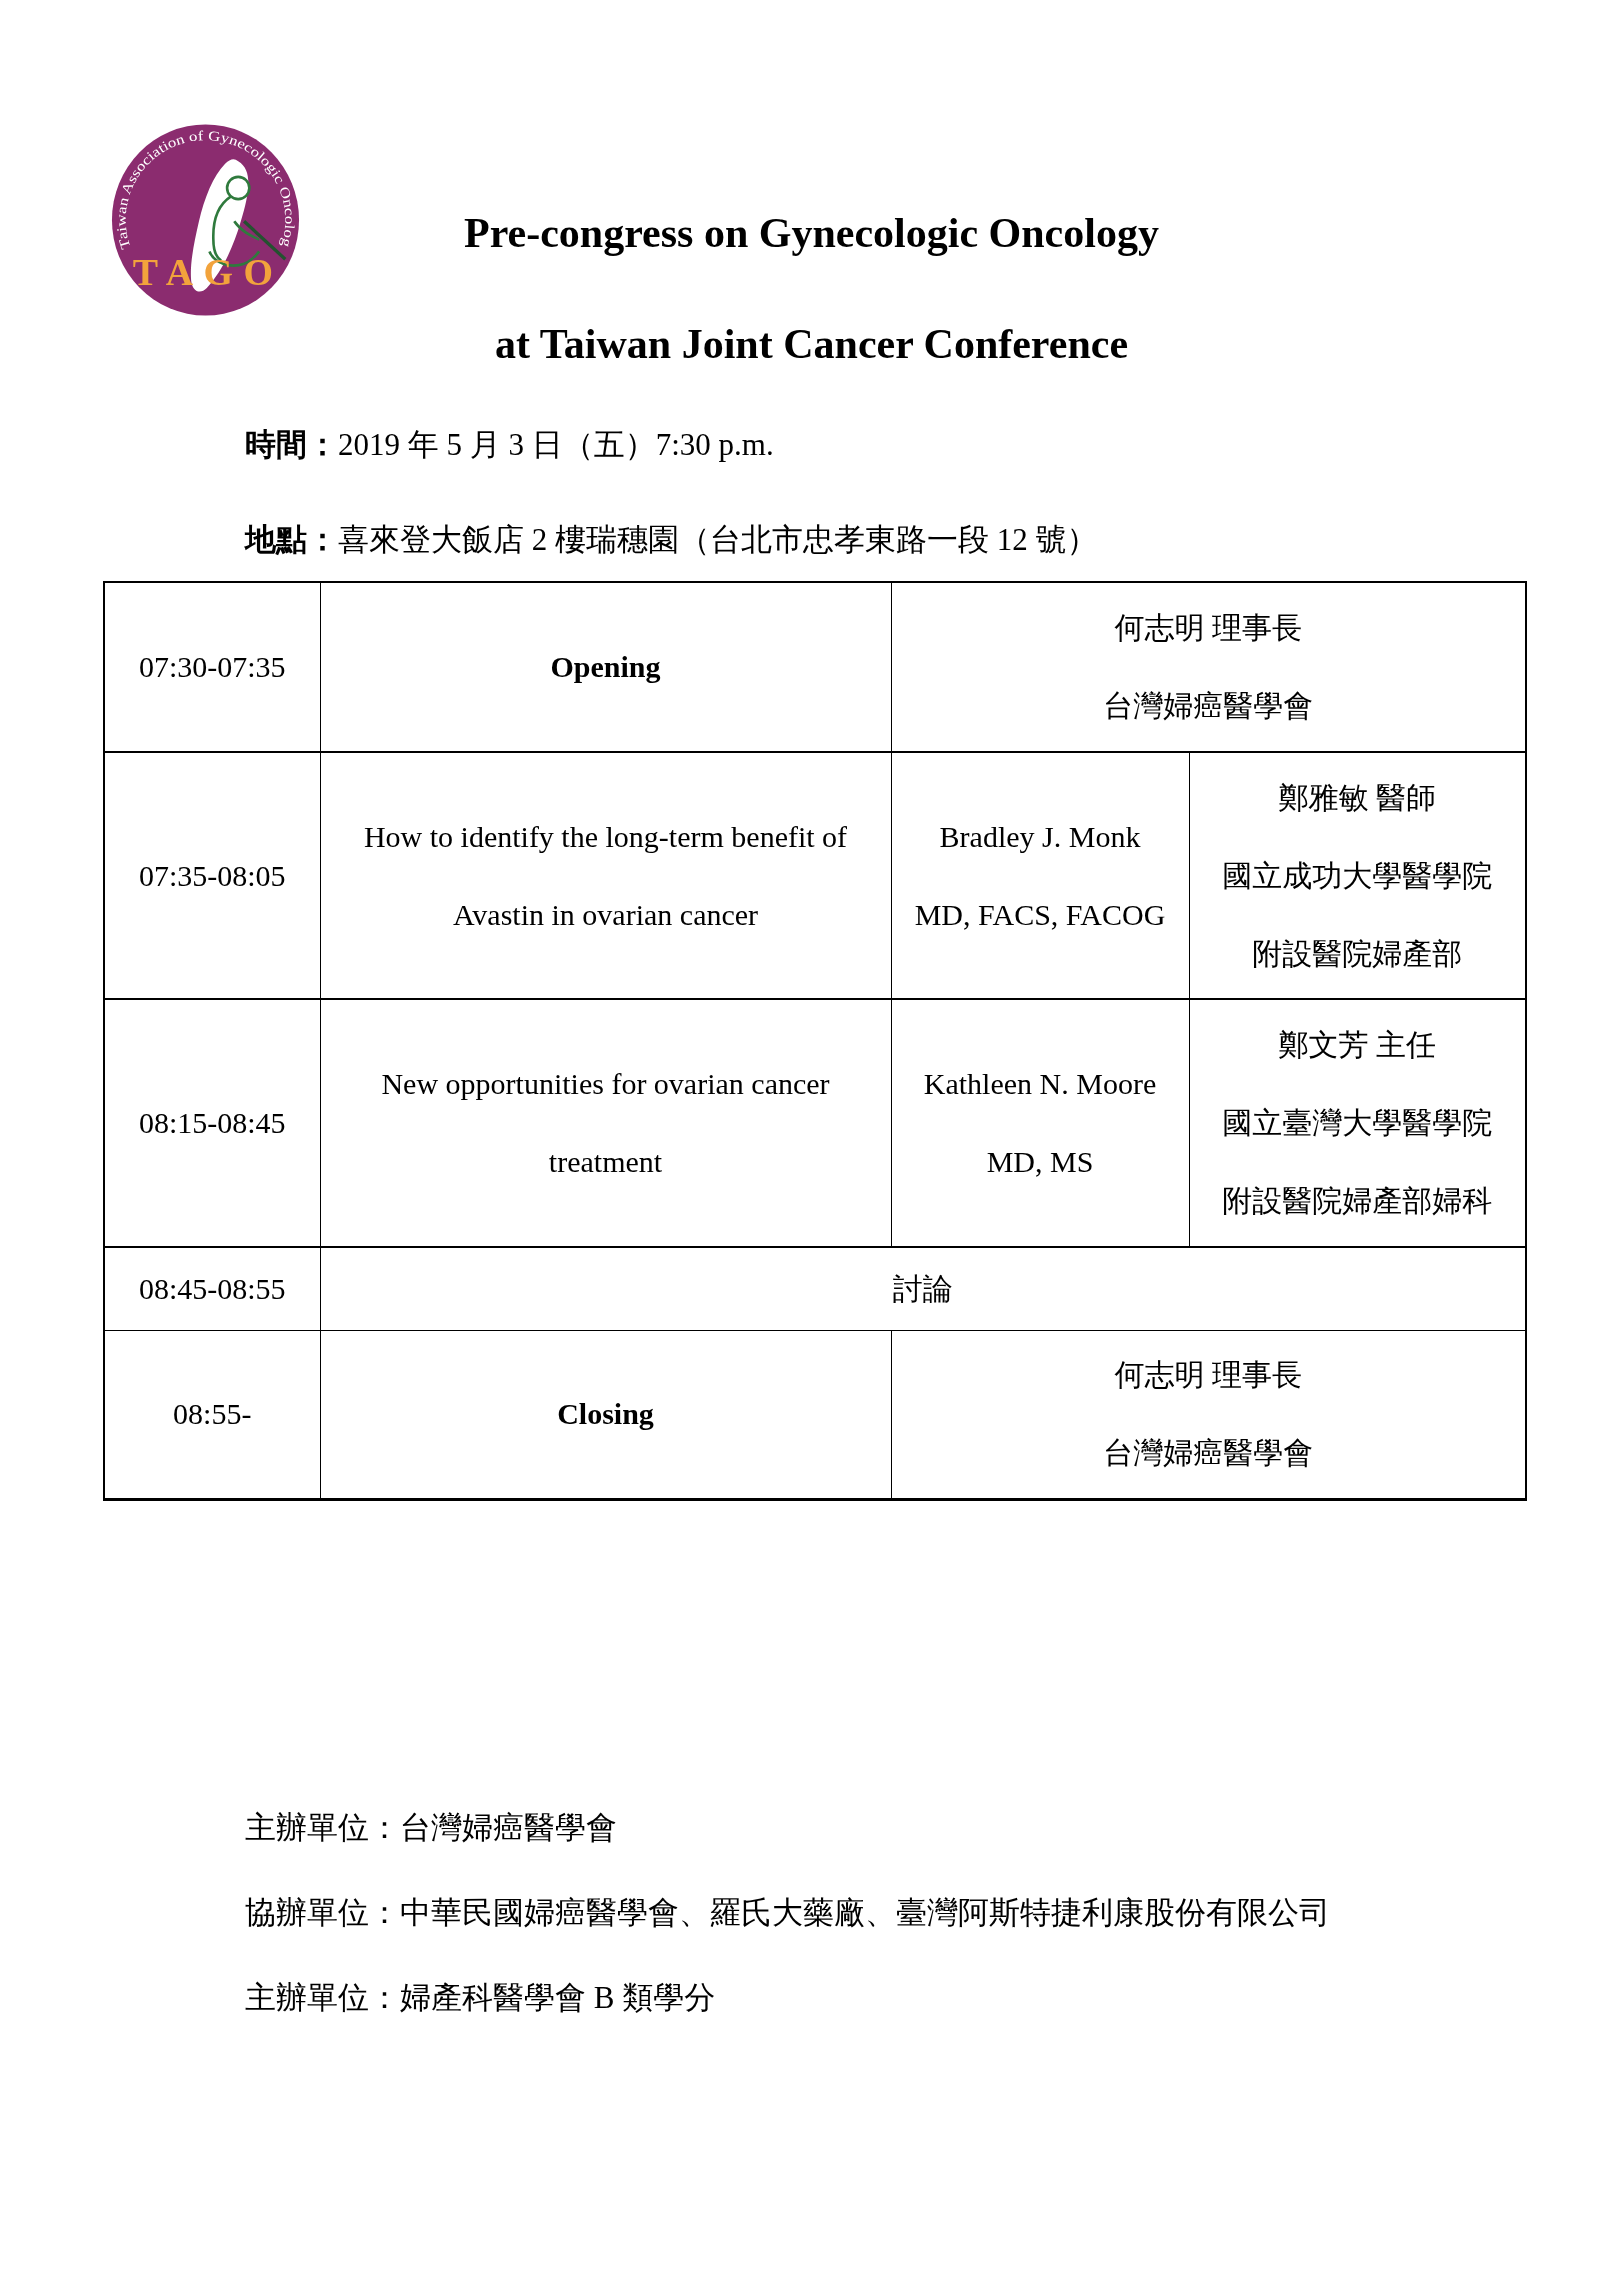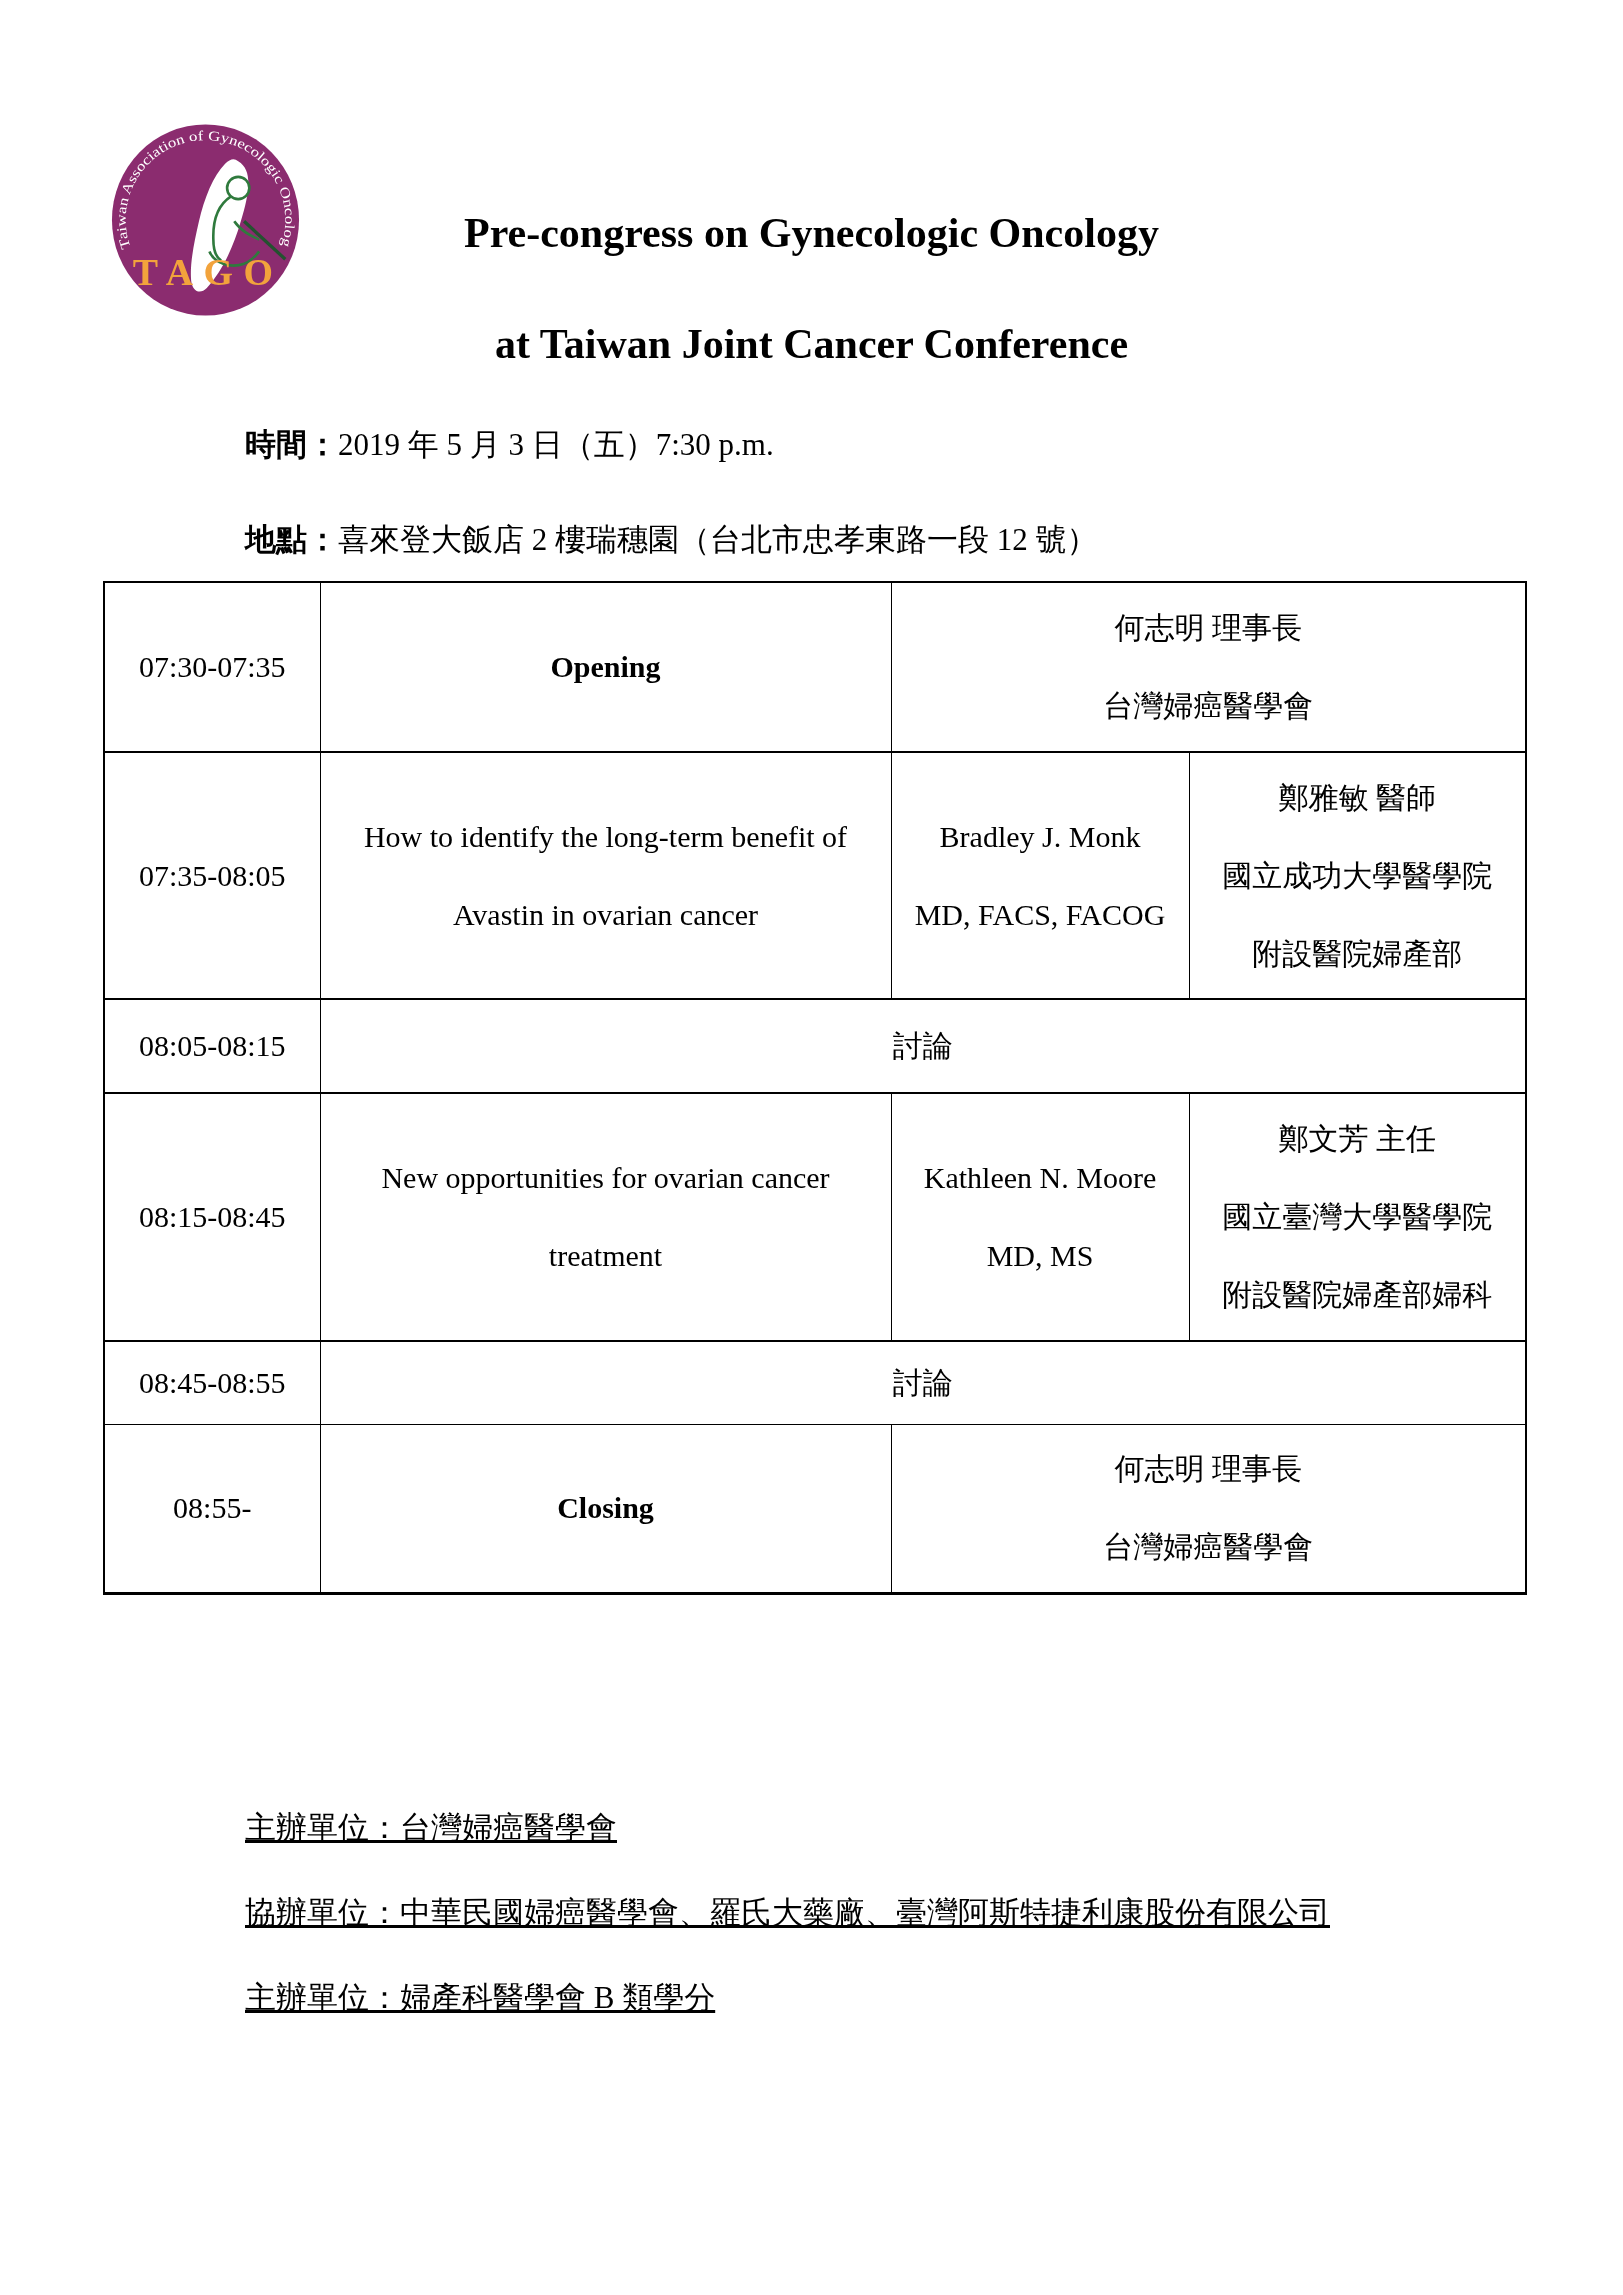--- a/index.html
+++ b/index.html
@@ -54,21 +54,21 @@
   tr.r3 td  { border-bottom-width: 2.6px; }
   tr.r4     { height: 248px; }
   tr.r4 td  { border-bottom-width: 2.6px; }
   tr.r5     { height: 83px; padding-left: 22px; }
   tr.r5 td  { border-bottom-width: 1.3px; }
   tr.r6     { height: 169px; }
   .ln { line-height: 2.6; }
   .bold { font-weight: bold; }
 
   
-  .footer-line { left: 245px; font-size: 31px; line-height: 1.5; white-space: nowrap; text-decoration: underline; }
+  .footer-line { left: 245px; font-size: 31px; line-height: 1.5; white-space: nowrap; }
   .f1 { top: 1805px; }
   .f2 { top: 1890px; text-align: right; }
   .f3 { top: 1975px; }
 </style>
 </head>
 <body>
 
 <div class="abs logo">
   <svg width="191" height="194" viewBox="0 0 292 296" xmlns="http://www.w3.org/2000/svg" xmlns:xlink="http://www.w3.org/1999/xlink">
     <defs>
@@ -137,28 +137,20 @@
         <div class="ln">Bradley J. Monk</div>
         <div class="ln">MD, FACS, FACOG</div>
       </td>
       <td>
         <div class="ln">鄭雅敏 醫師</div>
         <div class="ln">國立成功大學醫學院</div>
         <div class="ln">附設醫院婦產部</div>
       </td>
     </tr>
 
-    <tr class="r3">
-      <td>
-            <div class="ln">08:05-08:15</div>
-          </td>
-      <td colspan="3">
-            <div class="ln">討論</div>
-          </td>
-    </tr>
 
     <tr class="r4">
       <td>
             <div class="ln">08:15-08:45</div>
           </td>
       <td>
         <div class="ln">New opportunities for ovarian cancer</div>
         <div class="ln">treatment</div>
       </td>
       <td>

